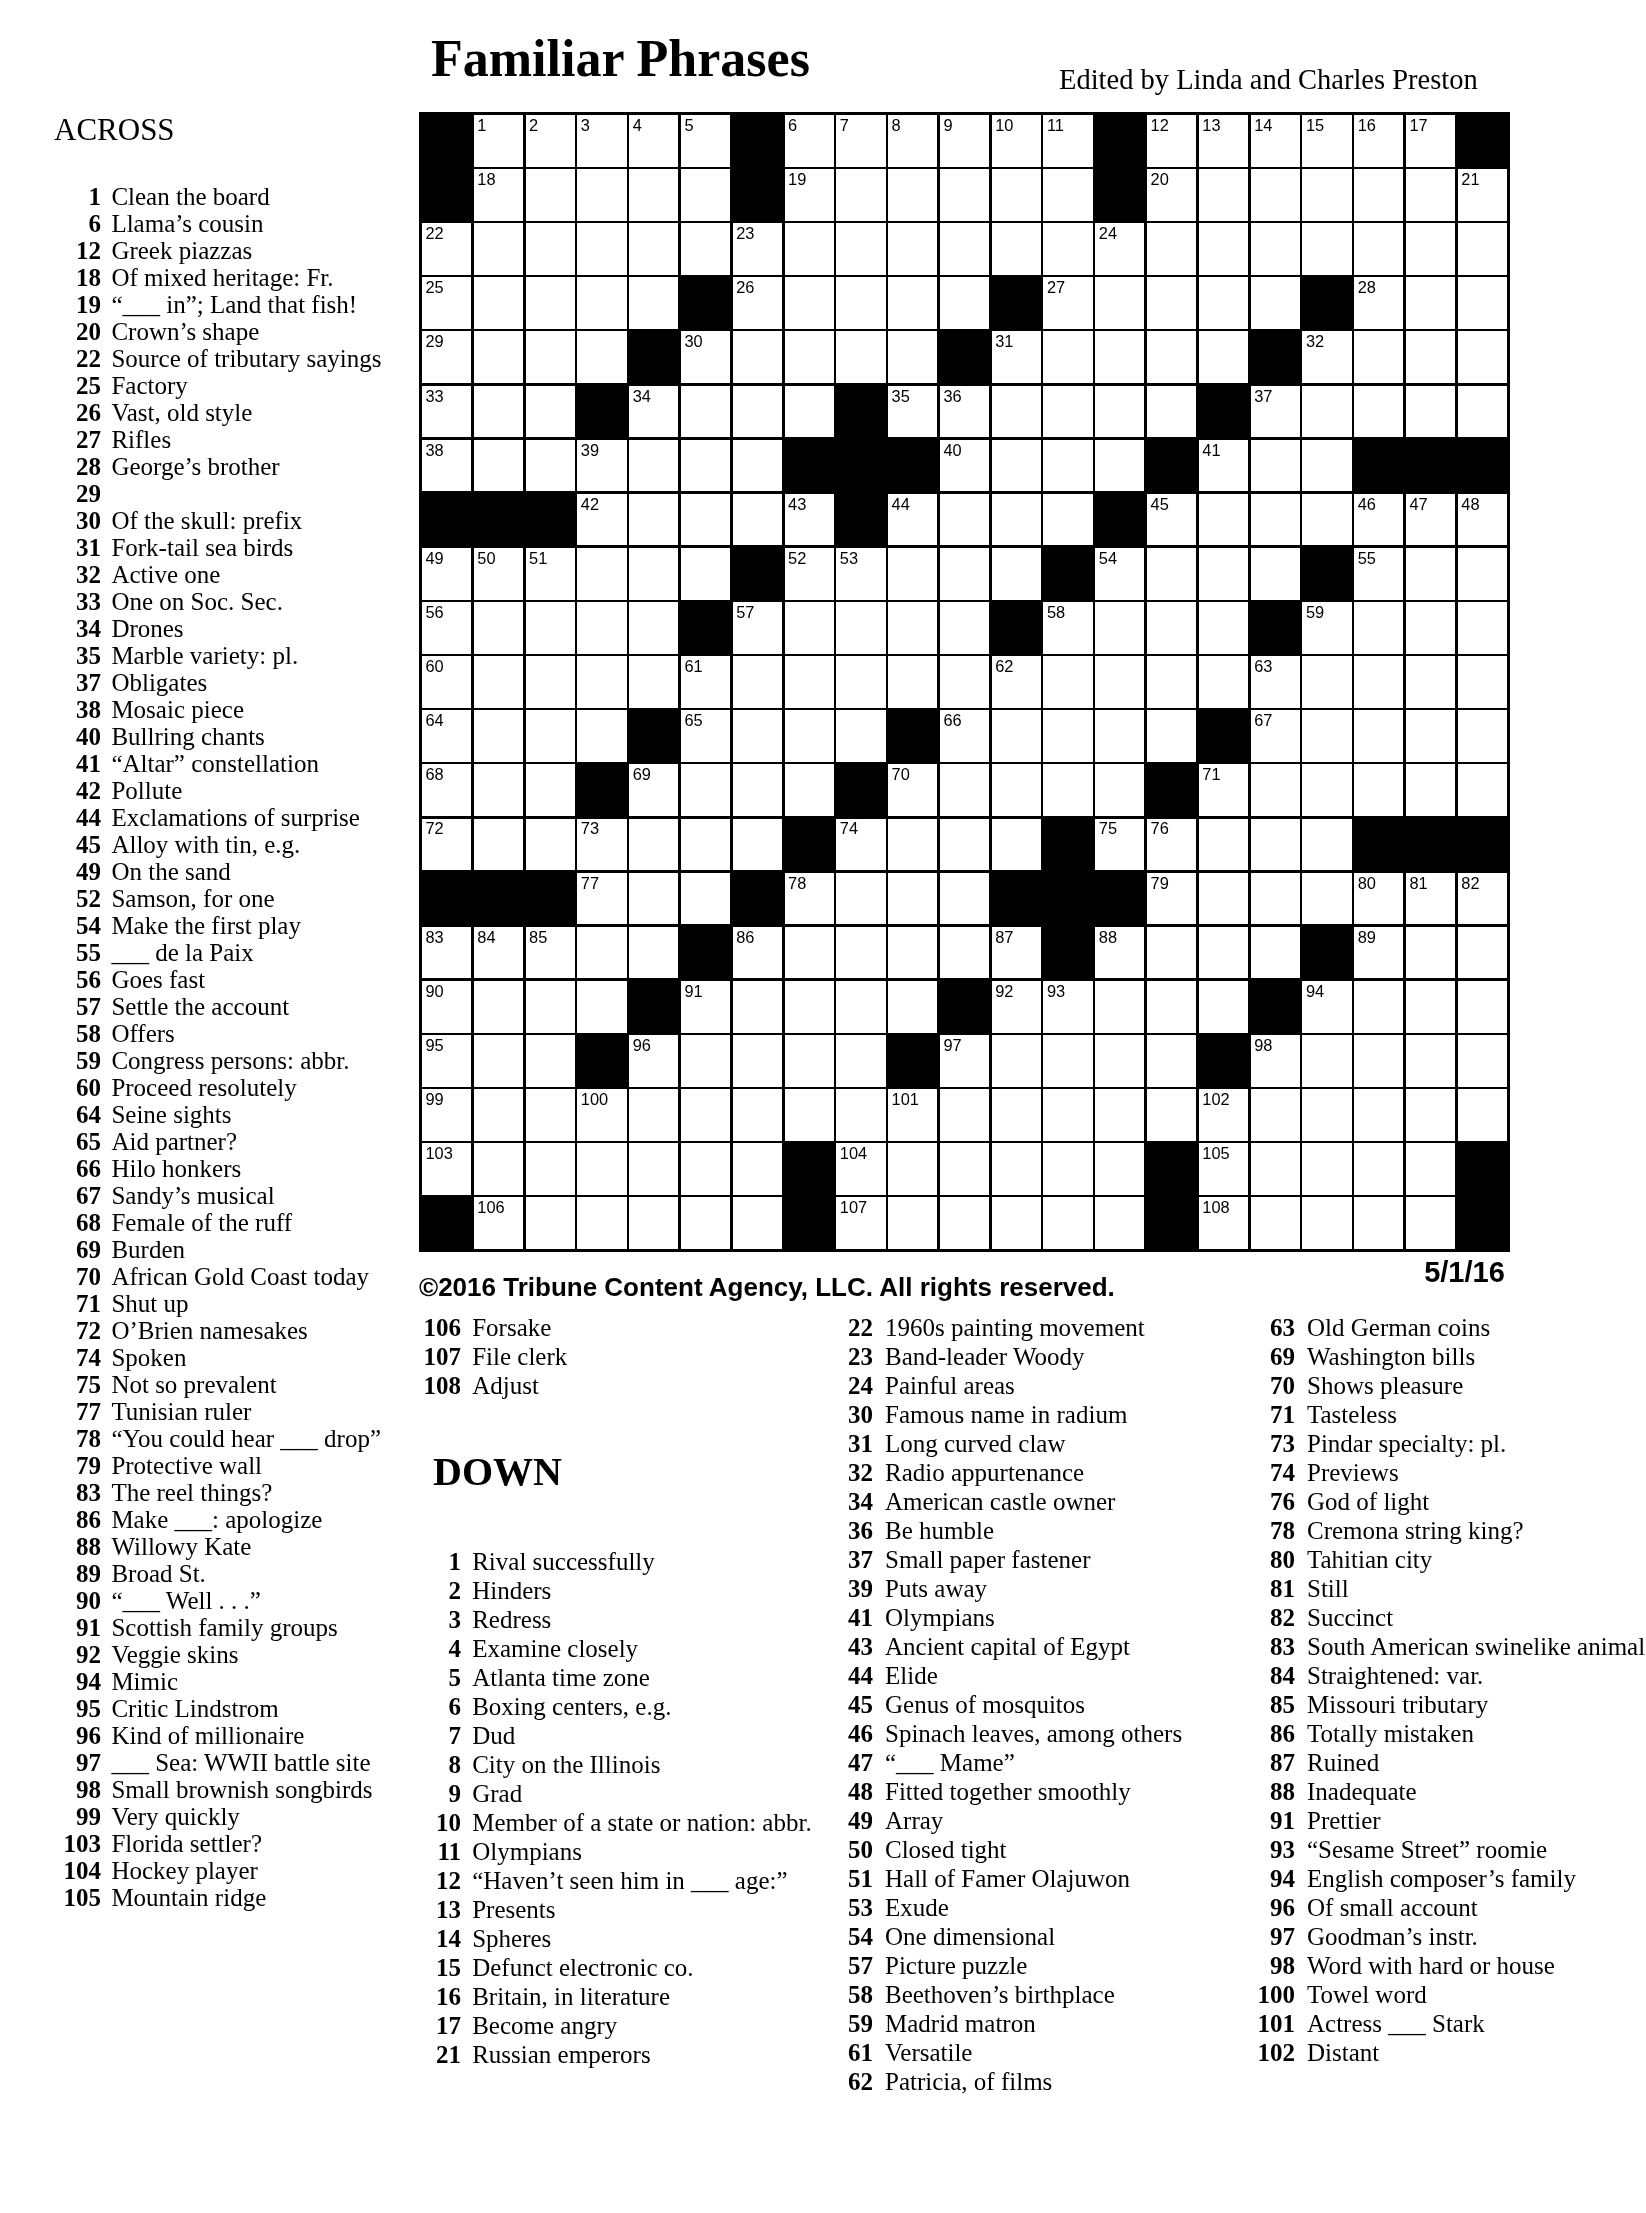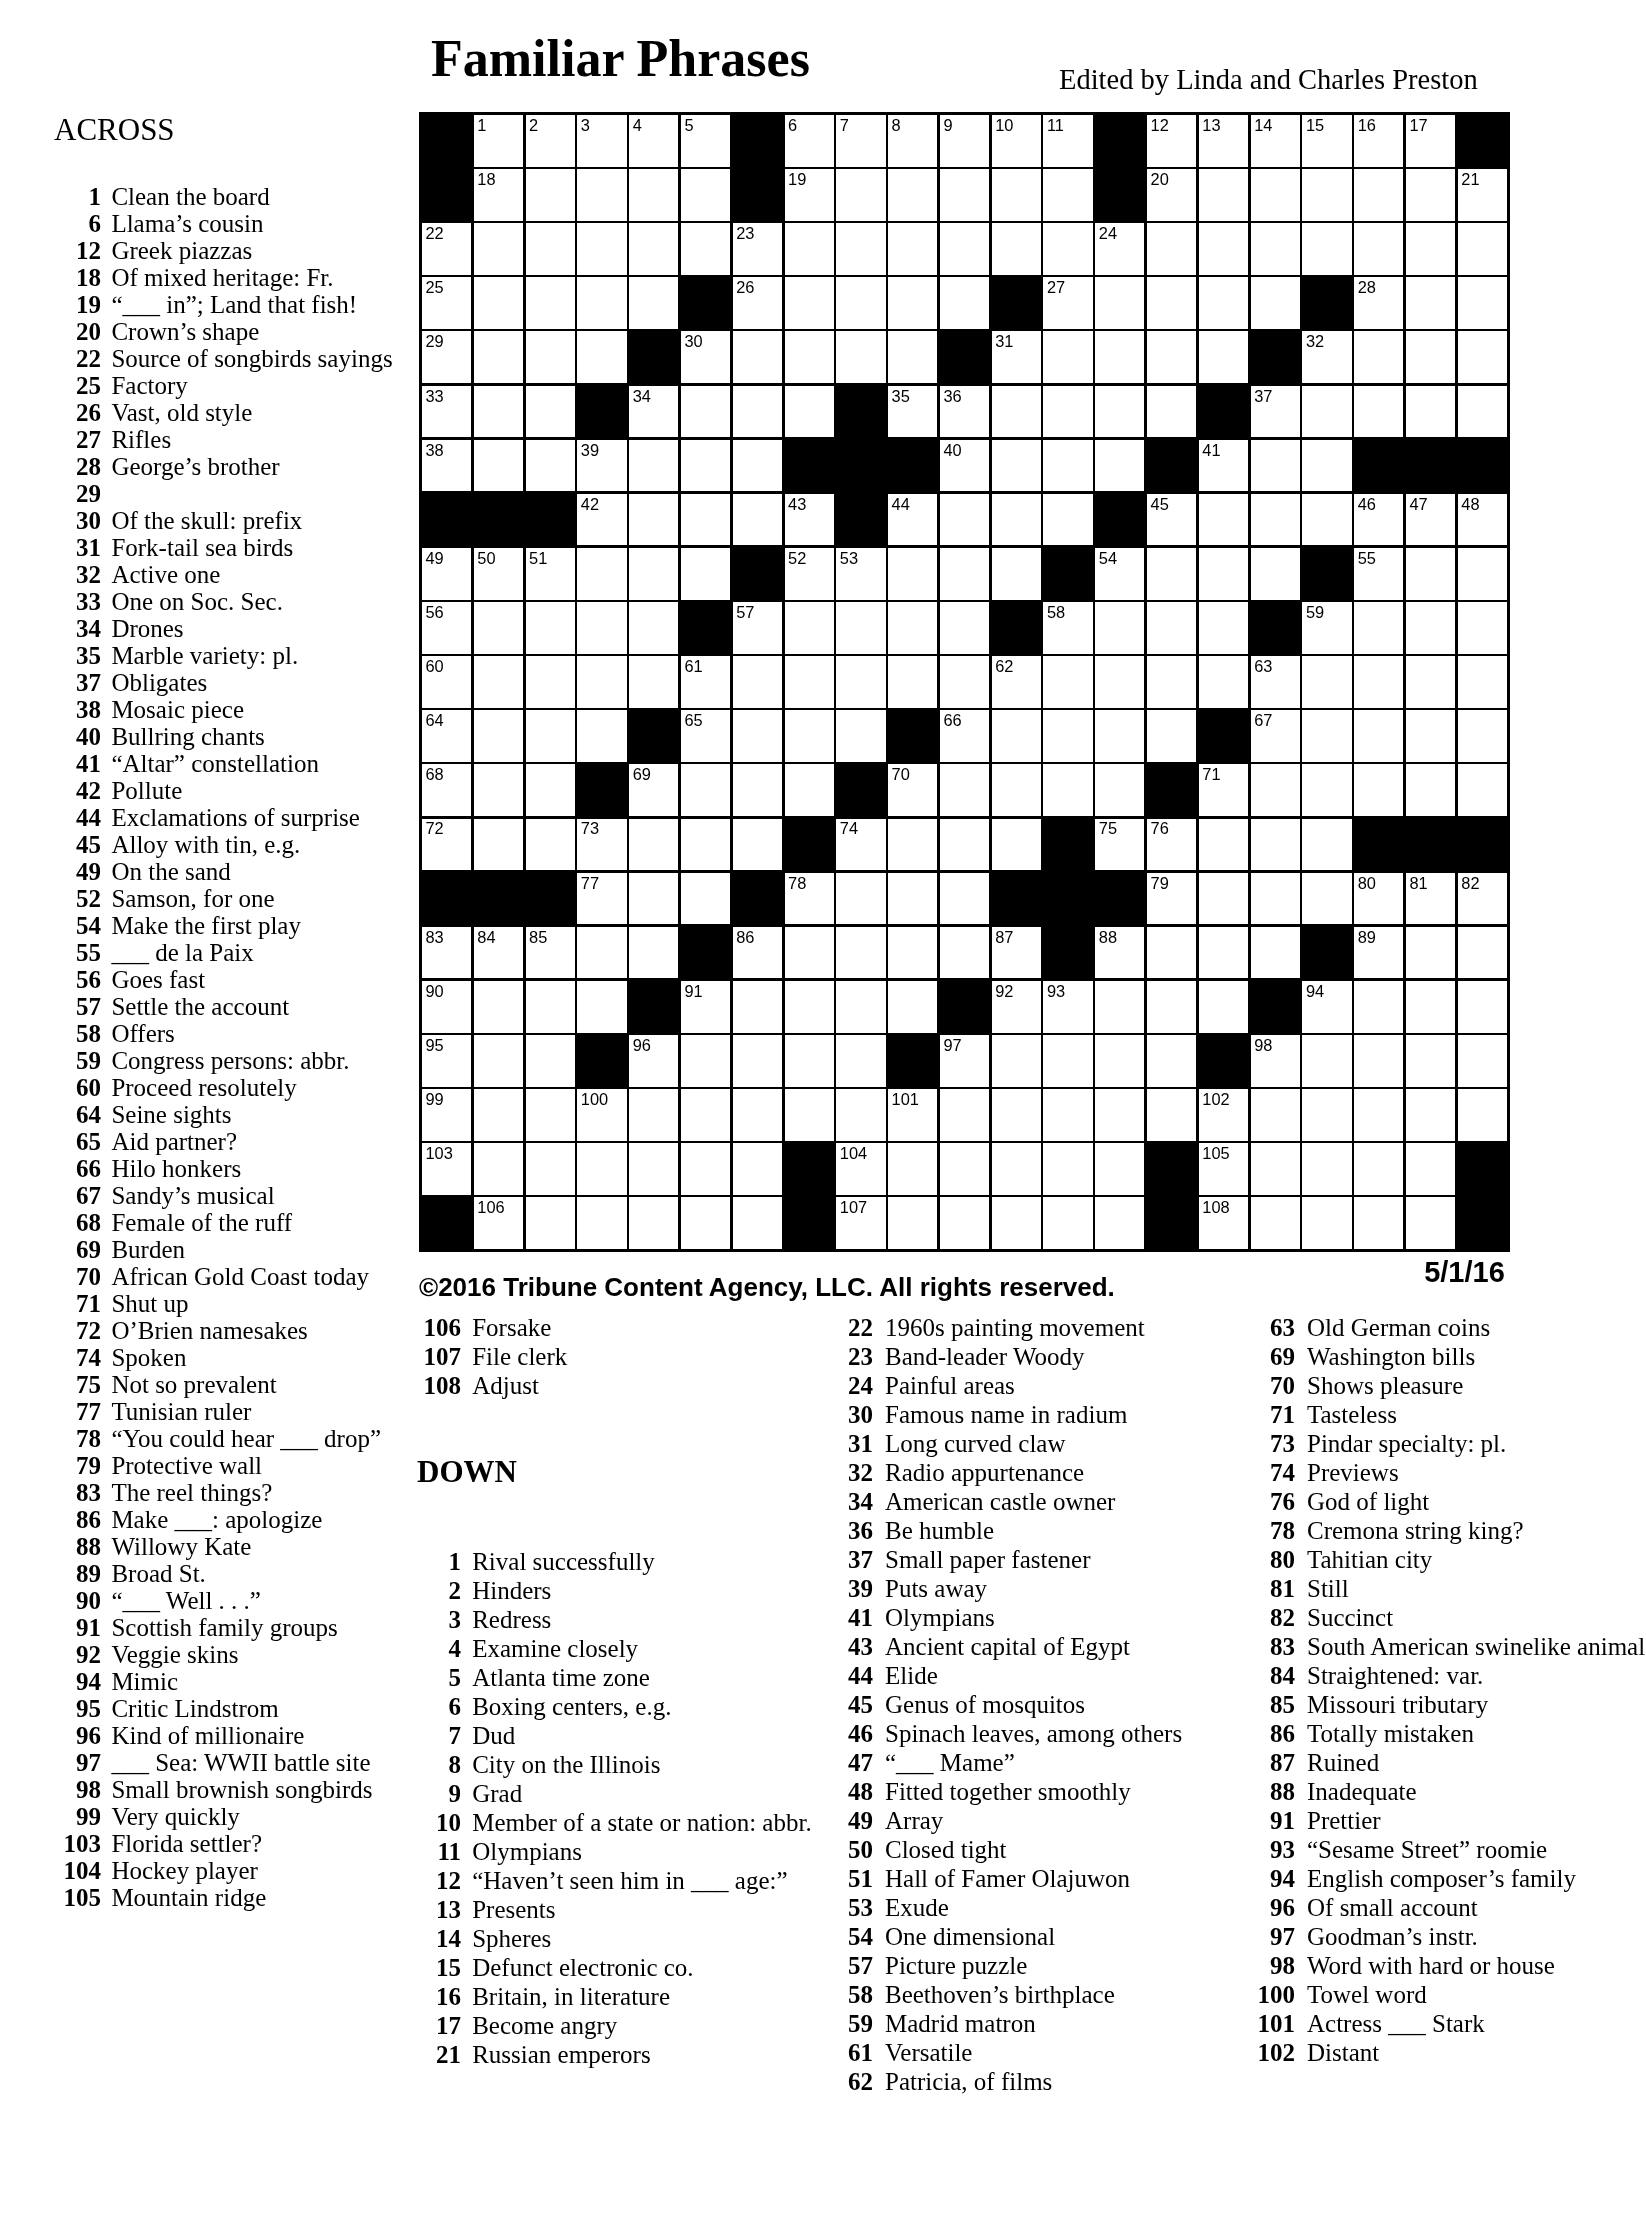--- a/index.html
+++ b/index.html
@@ -10,21 +10,21 @@
   #acrosshead{left:54px;top:112px;font-size:31px;font-weight:normal;}
   
   .cluecol{position:absolute;}
   .clue{display:flex;align-items:baseline;}
   .clue .n{font-weight:bold;text-align:right;flex:none;}
   .clue .t{flex:1;}
   #col1{left:54px;top:183px;width:353px;font-size:25px;line-height:27px;}
   #col1 .n{width:47px;margin-right:10.4px;}
   #col2{left:417px;top:1313px;width:457px;font-size:25px;line-height:29px;}
   #col2 .n{width:44px;margin-right:11.2px;}
-  #downhead{font-size:31px;font-weight:bold;margin-top:54px;line-height:35px;}
+  #downhead{font-size:40px;font-weight:bold;margin-top:54px;line-height:35px;margin-left:16px;}
   #downlist{margin-top:58px;}
   #col3{left:816px;top:1313px;width:489px;font-size:25px;line-height:29px;}
   #col3 .n{width:57px;margin-right:12px;}
   #col4{left:1209px;top:1313px;width:438px;font-size:25px;line-height:29px;}
   #col4 .n{width:86px;margin-right:12px;}
   
   #grid{left:419px;top:112px;width:1091px;height:1140px;background:#000;border:3.5px solid #000;
         display:grid;grid-template-columns:repeat(21,1fr);grid-template-rows:repeat(21,1fr);
         grid-gap:2.6px;box-sizing:border-box;}
   .cell{background:#fff;position:relative;}
@@ -62,21 +62,21 @@
     <div class="clue">
       <span class="n">19</span>
       <span class="t">“___ in”; Land that fish!</span>
     </div>
     <div class="clue">
       <span class="n">20</span>
       <span class="t">Crown’s shape</span>
     </div>
     <div class="clue">
       <span class="n">22</span>
-      <span class="t">Source of songbirds sayings</span>
+      <span class="t">Source of tributary sayings</span>
     </div>
     <div class="clue">
       <span class="n">25</span>
       <span class="t">Factory</span>
     </div>
     <div class="clue">
       <span class="n">26</span>
       <span class="t">Vast, old style</span>
     </div>
     <div class="clue">

